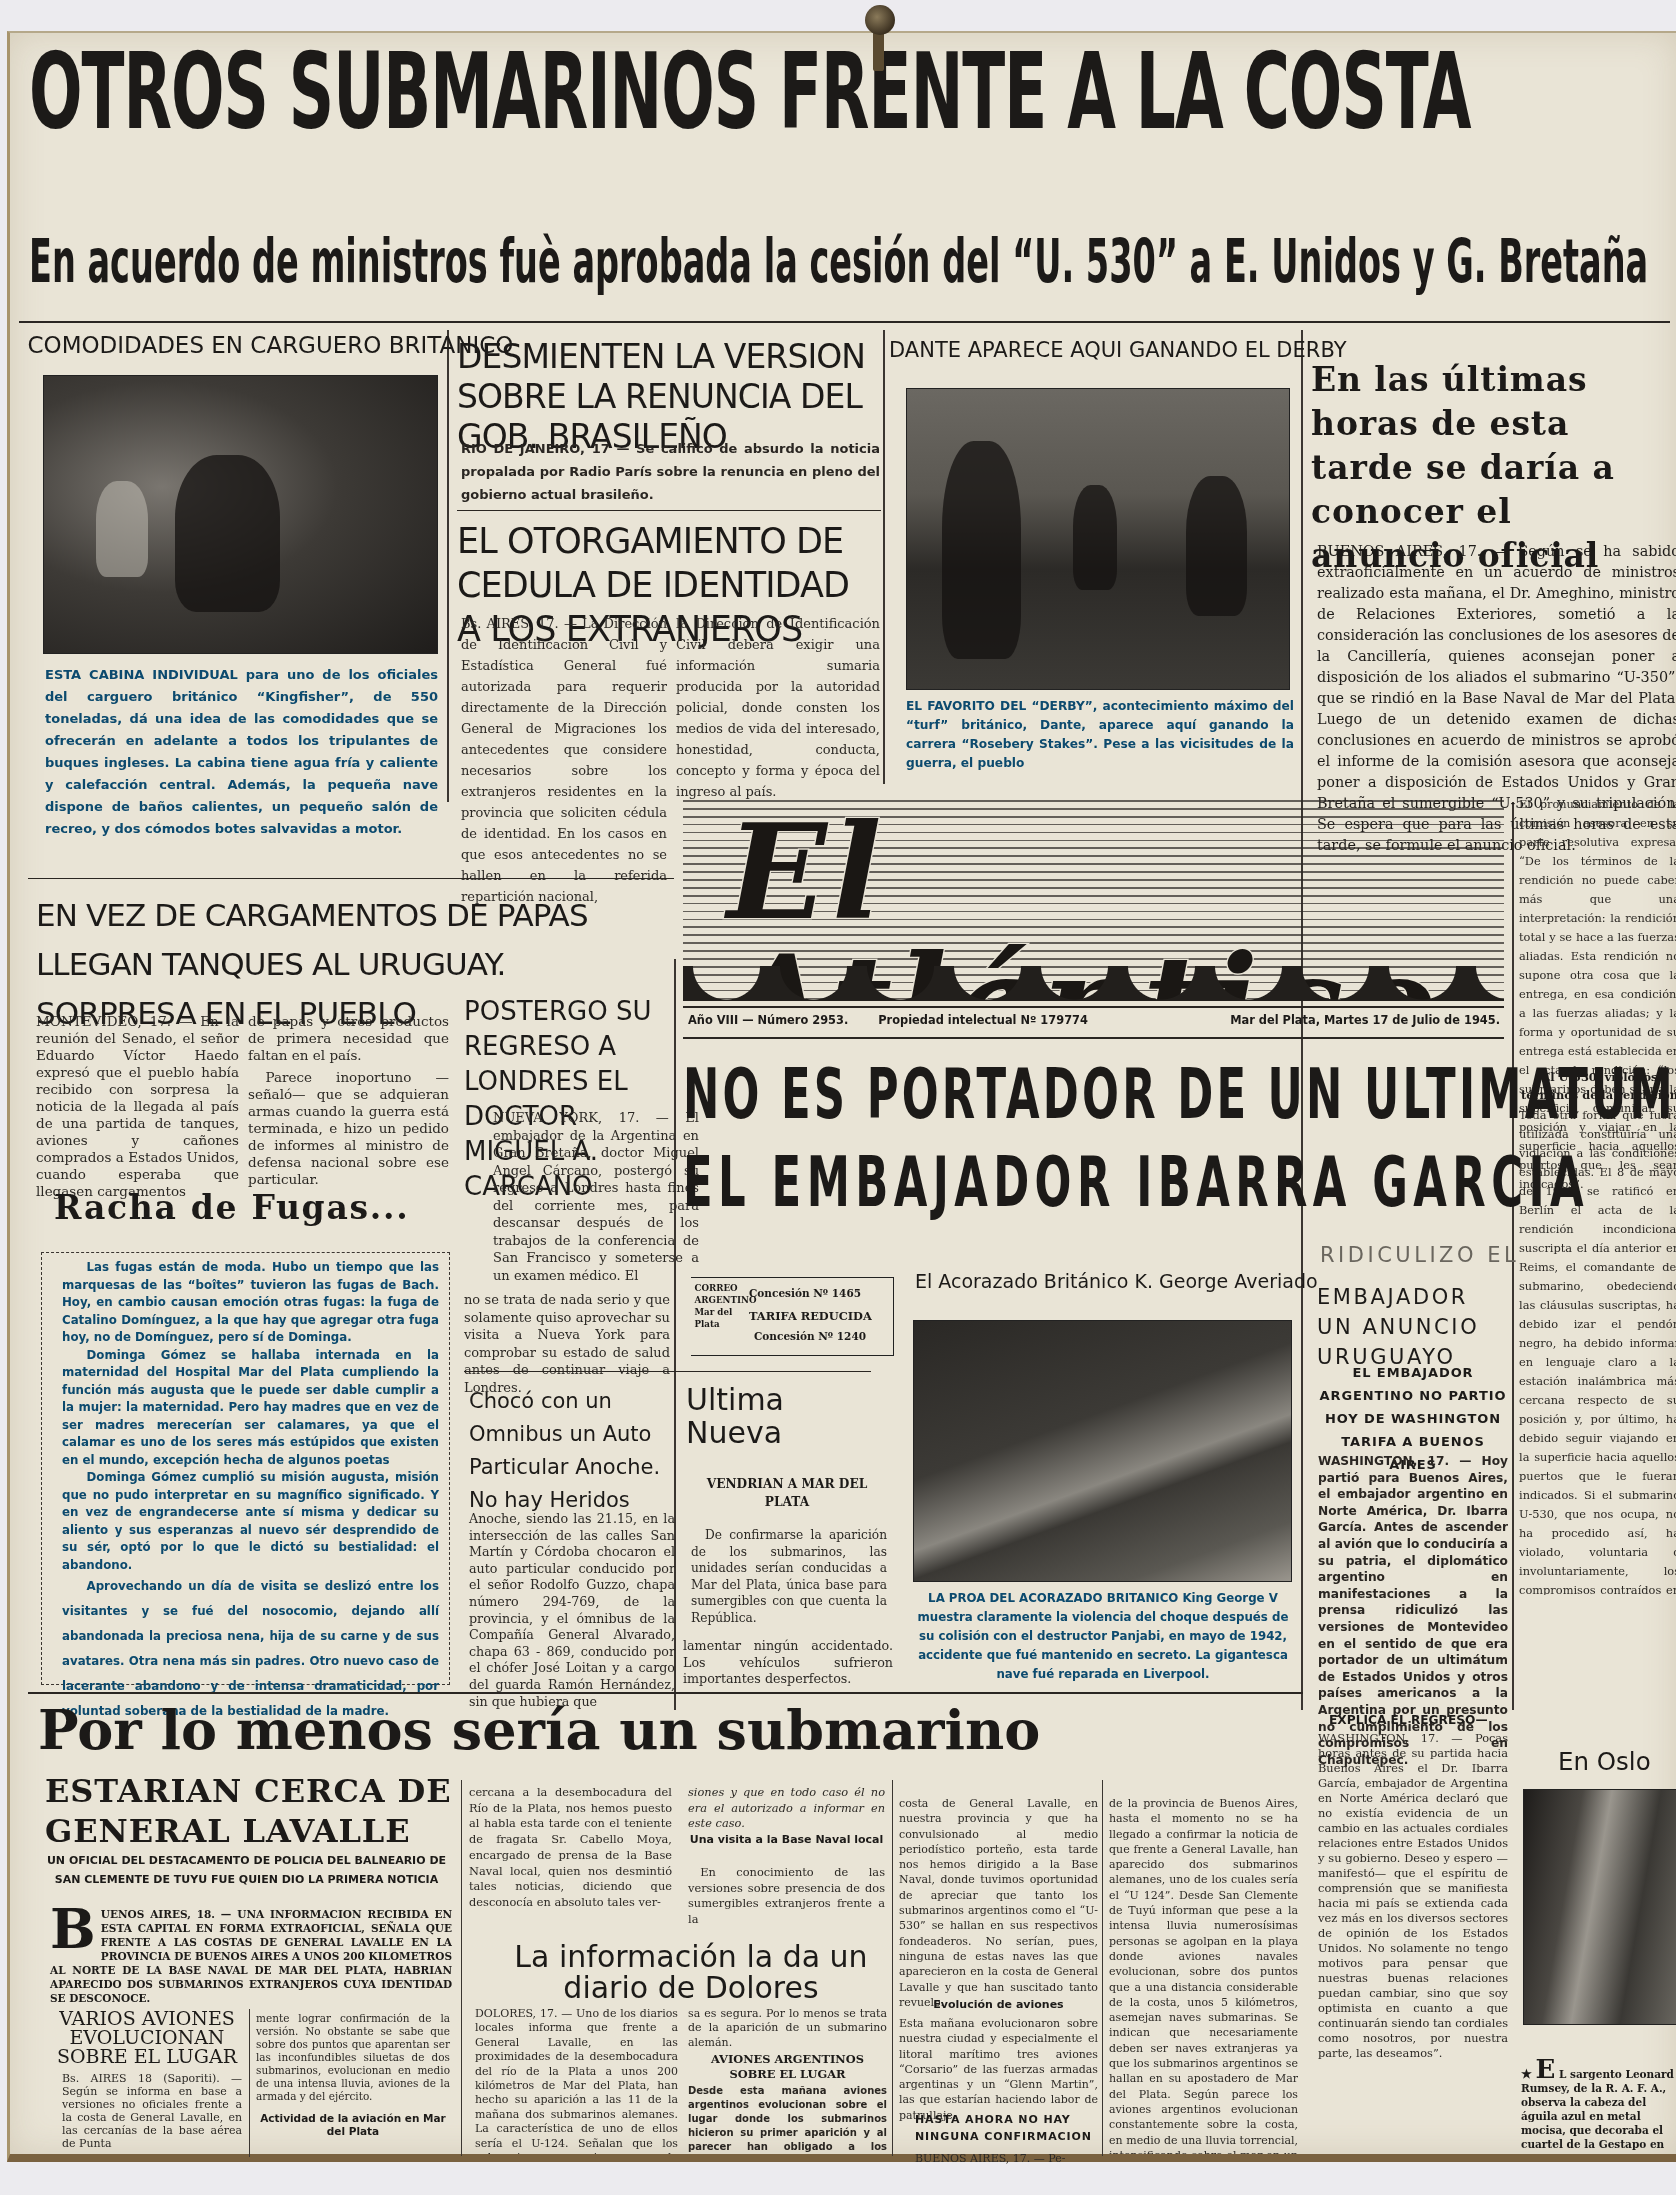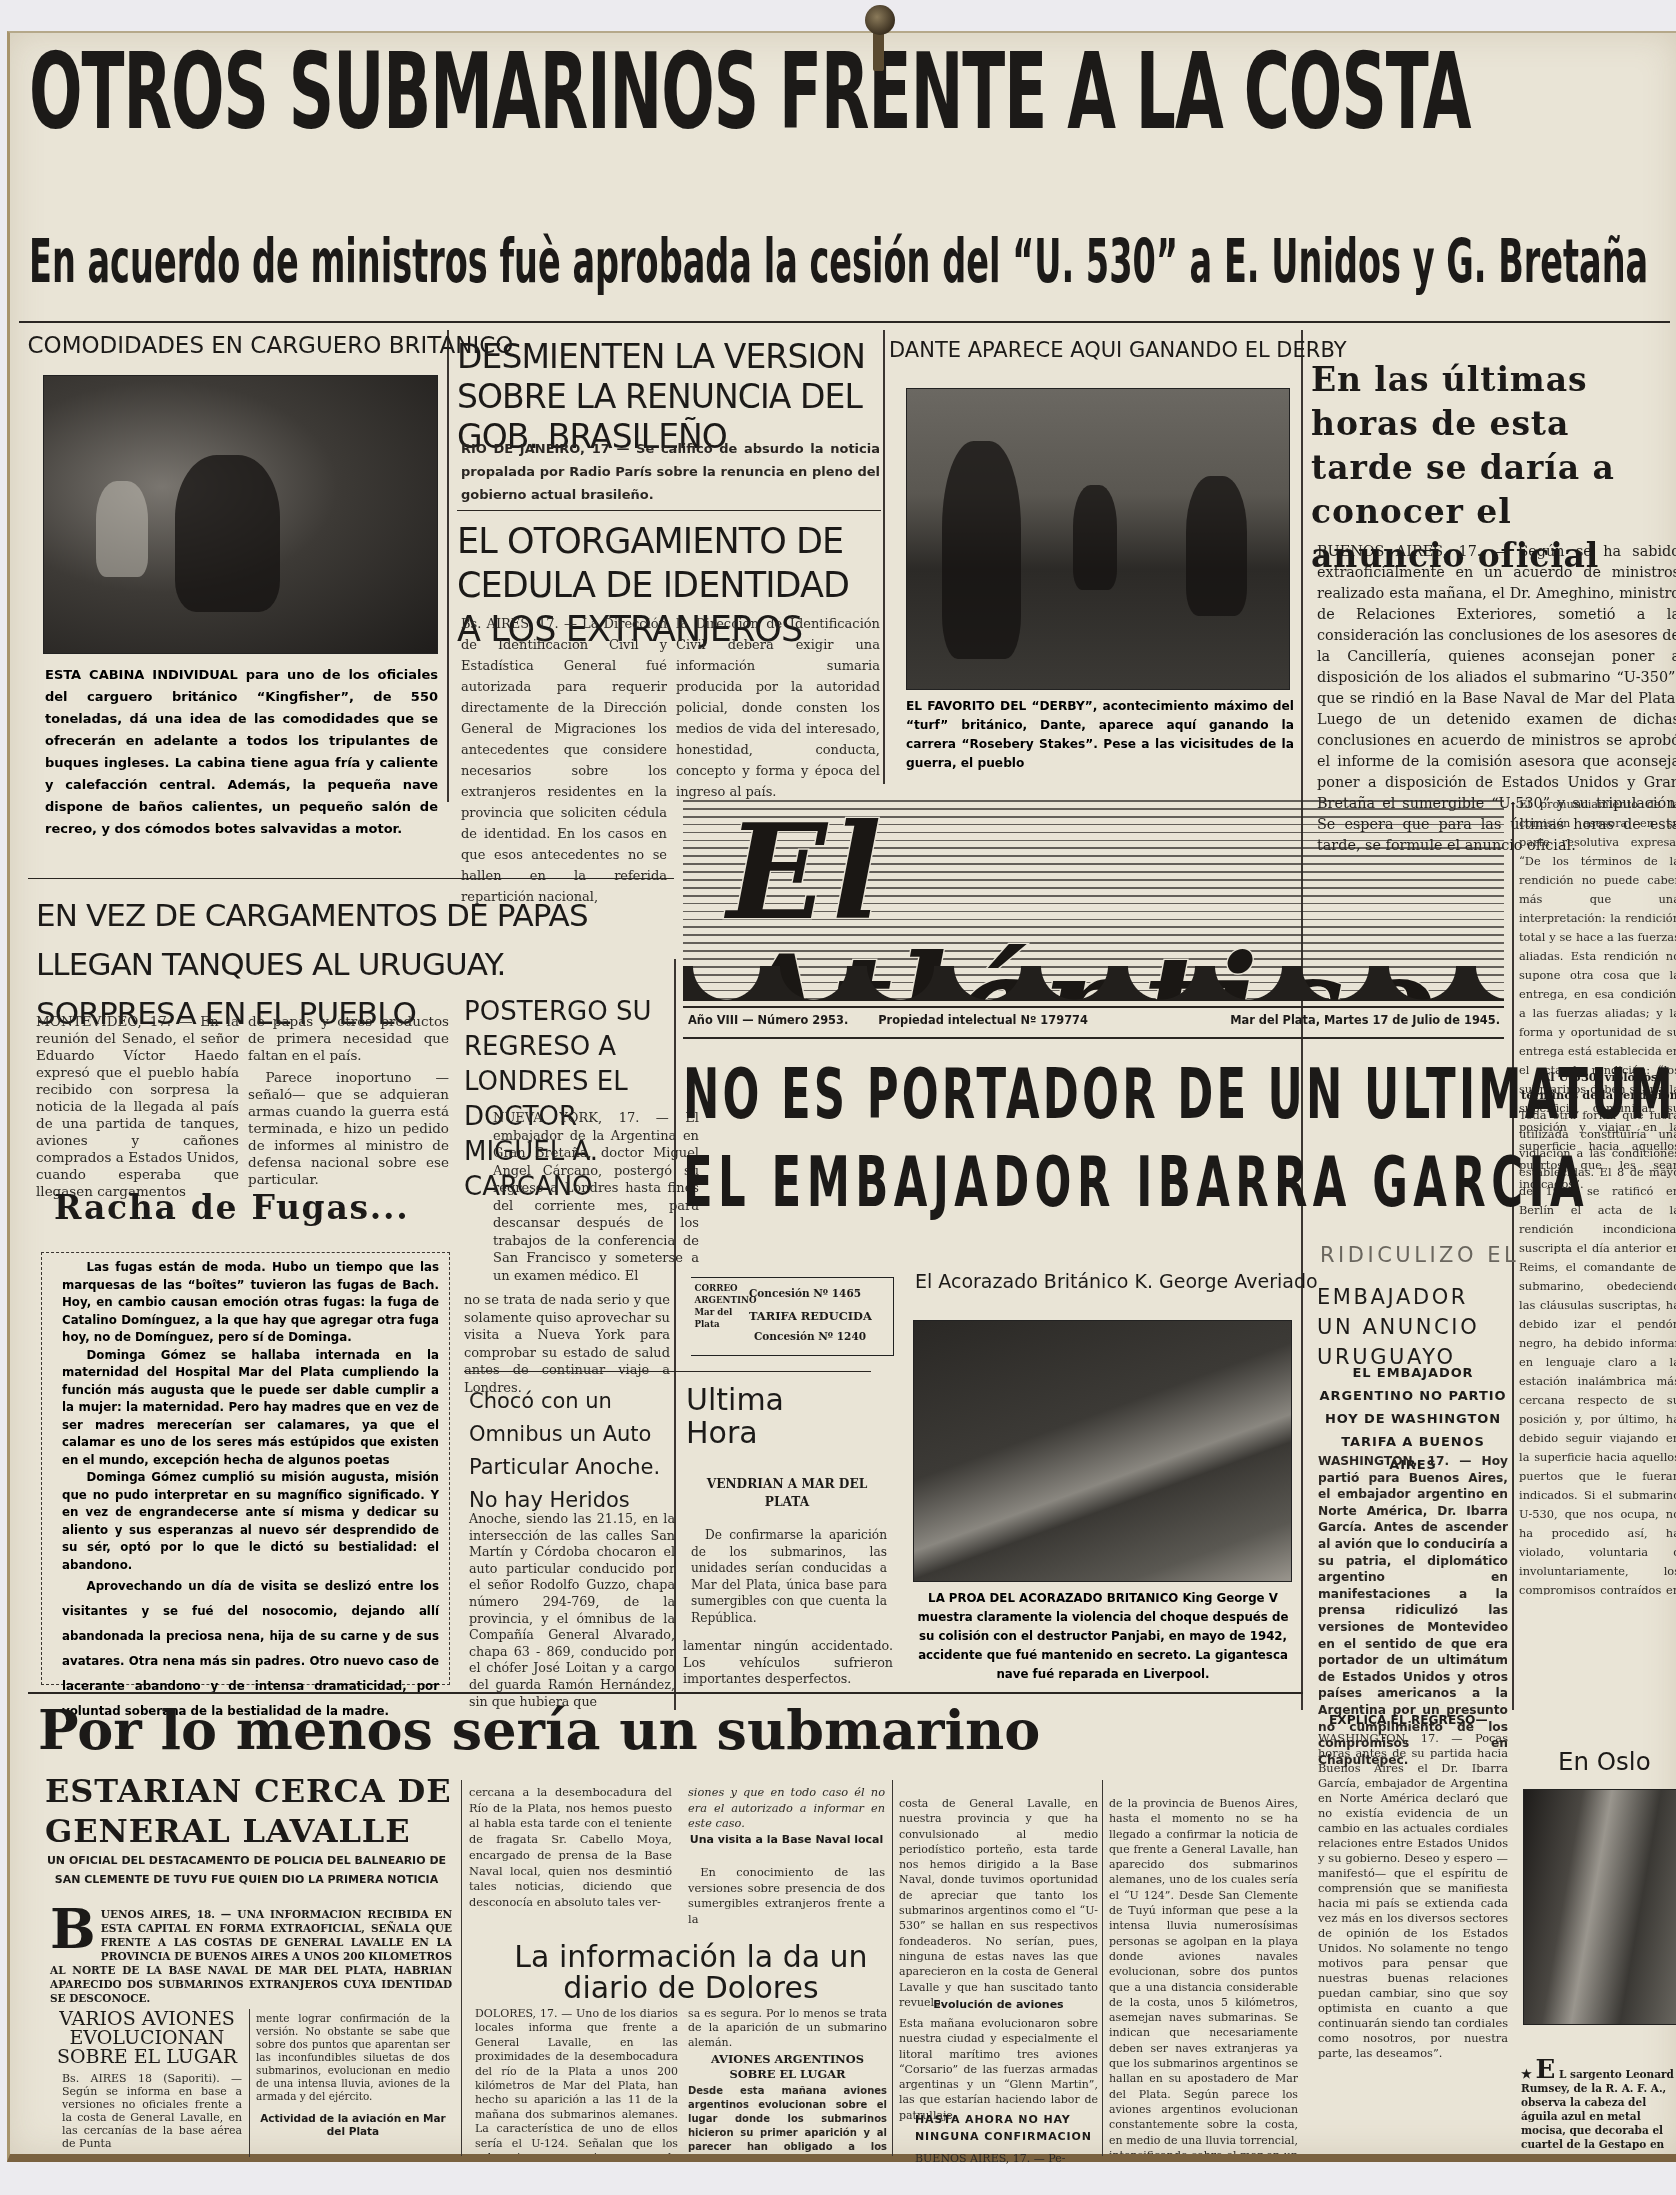--- a/index.html
+++ b/index.html
@@ -21,21 +21,21 @@
   .cond { font-family: "DejaVu Sans", sans-serif; font-weight: bold; transform-origin: left top; white-space: nowrap; }
   .hl-main { font-size: 105px; letter-spacing: -1.7px; transform: scaleX(0.6); line-height: 1; }
   .hl-sub { font-size: 61px; transform: scaleX(0.55); line-height: 1; }
 
   .rule { position: absolute; background: #2a2622; height: 1.7px; }
   .vrule { position: absolute; background: #3a3530; width: 1.7px; }
 
   .head-cond { font-family: "DejaVu Sans", sans-serif; font-weight: normal; text-transform: uppercase; transform-origin: left top; white-space: nowrap; line-height: 1.05; }
   .body-txt { font-family: "DejaVu Serif", serif; font-size: 15px; line-height: 23.6px; text-align: justify; color: #2c2925; }
   .body-sans { font-family: "DejaVu Sans", sans-serif; font-weight: bold; font-size: 14.4px; line-height: 23.6px; text-align: justify; color: #2a2622; }
-  .caption { font-family: "DejaVu Sans", sans-serif; font-weight: bold; font-size: 13px; line-height: 22px; text-align: justify; color: #000000; }
+  .caption { font-family: "DejaVu Sans", sans-serif; font-weight: bold; font-size: 13px; line-height: 22px; text-align: justify; color: #0c4a6e; }
   .center { text-align: center; }
 
   .photo { position: absolute; border: 1.7px solid #222; overflow: hidden;
     background:
       radial-gradient(ellipse at 30% 40%, #7a7670 0%, #3d3a36 45%, #1f1d1b 100%); }
   .photo.horses { background:
       linear-gradient(180deg, #6b6862 0%, #5a5751 35%, #2c2a27 60%, #3b3935 100%); }
   .photo.ship { background:
       linear-gradient(160deg, #2a2825 0%, #3c3a36 40%, #8a8780 58%, #3a3834 65%, #5a5852 85%, #9a968e 100%); }
   .photo.oslo { background:
@@ -154,21 +154,21 @@
   <div class="abs center" style="left:1307px; top:1328px; width:192px; font-family:'DejaVu Sans',sans-serif; font-weight:bold; font-size:13px; line-height:23px; letter-spacing:0.9px;">EL EMBAJADOR ARGENTINO NO PARTIO HOY DE WASHINGTON TARIFA A BUENOS AIRES</div>
   <div class="abs body-sans" style="left:1308px; top:1420px; width:190px; font-size:12.2px; line-height:16.6px;">WASHINGTON, 17. — Hoy partió para Buenos Aires, el embajador argentino en Norte América, Dr. Ibarra García. Antes de ascender al avión que lo conduciría a su patria, el diplomático argentino en manifestaciones a la prensa ridiculizó las versiones de Montevideo en el sentido de que era portador de un ultimátum de Estados Unidos y otros países americanos a la Argentina por un presunto no cumplimiento de los compromisos en Chapultepec.</div>
   <div class="abs" style="left:1319px; top:1680px; font-family:'DejaVu Sans',sans-serif; font-weight:bold; font-size:12.2px;">EXPLICA EL REGRESO—</div>
   <div class="abs body-txt" style="left:1308px; top:1698px; width:190px; font-size:11.4px; line-height:15px; height:463px; overflow:hidden;">WASHINGTON, 17. — Pocas horas antes de su partida hacia Buenos Aires el Dr. Ibarra García, embajador de Argentina en Norte América declaró que no existía evidencia de un cambio en las actuales cordiales relaciones entre Estados Unidos y su gobierno. Deseo y espero —manifestó— que el espíritu de comprensión que se manifiesta hacia mi país se extienda cada vez más en los diversos sectores de opinión de los Estados Unidos. No solamente no tengo motivos para pensar que nuestras buenas relaciones puedan cambiar, sino que soy optimista en cuanto a que continuarán siendo tan cordiales como nosotros, por nuestra parte, las deseamos”.</div>
 
   <div class="rule" style="left:454px; top:1338px; width:407px; height:0.9px;"></div>
   <div class="abs head-cond" style="left:459px; top:1352px; width:210px; font-size:21px; text-transform:none; white-space:normal; line-height:33px;">Chocó con un Omnibus un Auto Particular Anoche. No hay Heridos</div>
   <div class="abs body-txt" style="left:459px; top:1478px; width:206px; font-size:12.7px; line-height:16.6px;">Anoche, siendo las 21.15, en la intersección de las calles San Martín y Córdoba chocaron el auto particular conducido por el señor Rodolfo Guzzo, chapa número 294-769, de la provincia, y el ómnibus de la Compañía General Alvarado, chapa 63 - 869, conducido por el chófer José Loitan y a cargo del guarda Ramón Hernández, sin que hubiera que</div>
   <div class="abs body-txt" style="left:673px; top:1605px; width:210px; font-size:12.7px; line-height:16.6px;">lamentar ningún accidentado. Los vehículos sufrieron importantes desperfectos.</div>
 
-  <div class="abs" style="left:676px; top:1350px; width:122px; font-family:'DejaVu Sans',sans-serif; font-size:30px; line-height:33px;">Ultima Hora</div>
+  <div class="abs" style="left:676px; top:1350px; width:122px; font-family:'DejaVu Sans',sans-serif; font-size:30px; line-height:33px;">Ultima Nueva</div>
   <div class="abs center" style="left:681px; top:1443px; width:192px; font-family:'DejaVu Serif',serif; font-weight:bold; font-size:12.2px; line-height:17.5px;">VENDRIAN A MAR DEL PLATA</div>
   <div class="abs body-txt" style="left:681px; top:1494px; width:196px; font-size:12.2px; line-height:16.6px; text-indent:14px;">De confirmarse la aparición de los submarinos, las unidades serían conducidas a Mar del Plata, única base para sumergibles con que cuenta la República.</div>
 
   <div class="rule" style="left:17.5px; top:1659px; width:1275px;"></div>
   <div class="abs" style="left:28px; top:1670px; font-family:'DejaVu Serif',serif; font-weight:bold; font-size:54px; line-height:1;">Por lo menos sería un submarino</div>
   <div class="abs" style="left:35px; top:1738px; width:411px; font-family:'DejaVu Serif',serif; font-weight:bold; font-size:32px; line-height:40px; letter-spacing:0.9px;">ESTARIAN CERCA DE GENERAL LAVALLE</div>
   <div class="abs center" style="left:31px; top:1818px; width:411px; font-family:'DejaVu Sans',sans-serif; font-weight:bold; font-size:11px; line-height:19px;">UN OFICIAL DEL DESTACAMENTO DE POLICIA DEL BALNEARIO DE SAN CLEMENTE DE TUYU FUE QUIEN DIO LA PRIMERA NOTICIA</div>
   <div class="abs" style="left:40px; top:1874px; width:402px; font-family:'DejaVu Serif',serif; font-weight:bold; font-size:10.5px; line-height:14px; text-align:justify;">
     <span class="drop">B</span>
     <span>UENOS AIRES, 18. — UNA INFORMACION RECIBIDA EN ESTA CAPITAL EN FORMA EXTRAOFICIAL, SEÑALA QUE FRENTE A LAS COSTAS DE GENERAL LAVALLE EN LA PROVINCIA DE BUENOS AIRES A UNOS 200 KILOMETROS AL NORTE DE LA BASE NAVAL DE MAR DEL PLATA, HABRIAN APARECIDO DOS SUBMARINOS EXTRANJEROS CUYA IDENTIDAD SE DESCONOCE.</span>

